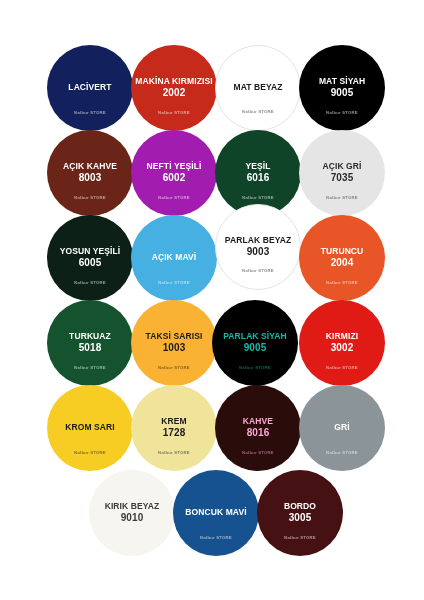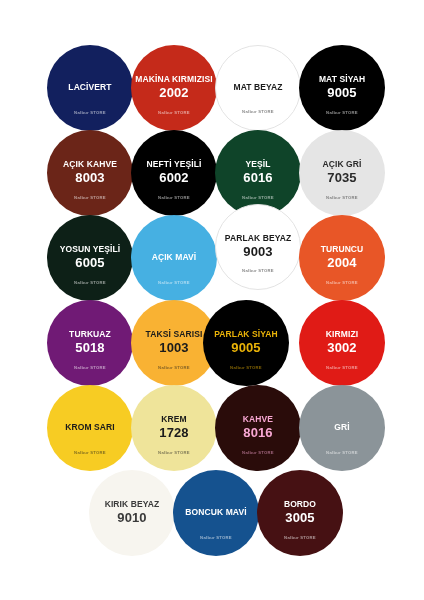--- a/index.html
+++ b/index.html
@@ -31,21 +31,21 @@
   }
   .swatch-label {
     font-size: 8.5px;
     font-weight: bold;
     line-height: 1.15;
     letter-spacing: 0.1px;
     padding: 0 4px;
     white-space: nowrap;
   }
   .swatch-code {
-    font-size: 13px;
+    font-size: 10px;
     font-weight: bold;
     line-height: 1.25;
     letter-spacing: 0.1px;
   }
   .swatch-code:empty {
     display: none;
   }
   .watermark {
     position: absolute;
     left: 0;
@@ -86,21 +86,21 @@
       <div class="swatch" style="left: 299px; top: 45px; width: 86px; height: 86px; background: rgb(0, 0, 0); color: rgb(255, 255, 255);">
         <div class="swatch-label">MAT SİYAH</div>
         <div class="swatch-code">9005</div>
         <div class="watermark">Nalbur STORE</div>
       </div>
       <div class="swatch" style="left: 47px; top: 130px; width: 86px; height: 86px; background: rgb(107, 37, 24); color: rgb(255, 255, 255);">
         <div class="swatch-label">AÇIK KAHVE</div>
         <div class="swatch-code">8003</div>
         <div class="watermark">Nalbur STORE</div>
       </div>
-      <div class="swatch" style="left: 131px; top: 130px; width: 86px; height: 86px; background: #000000; color: rgb(255, 255, 255);">
+      <div class="swatch" style="left: 131px; top: 130px; width: 86px; height: 86px; background: #a21caf; color: rgb(255, 255, 255);">
         <div class="swatch-label">NEFTİ YEŞİLİ</div>
         <div class="swatch-code">6002</div>
         <div class="watermark">Nalbur STORE</div>
       </div>
       <div class="swatch" style="left: 215px; top: 130px; width: 86px; height: 86px; background: rgb(15, 68, 41); color: rgb(255, 255, 255);">
         <div class="swatch-label">YEŞİL</div>
         <div class="swatch-code">6016</div>
         <div class="watermark">Nalbur STORE</div>
       </div>
       <div class="swatch" style="left: 299px; top: 130px; width: 86px; height: 86px; background: #e5e5e5; color: rgb(43, 43, 43);">
@@ -120,31 +120,31 @@
       <div class="swatch outline" style="left: 215px; top: 204px; width: 86px; height: 86px; background: rgb(255, 255, 255); color: rgb(27, 27, 27);">
         <div class="swatch-label">PARLAK BEYAZ</div>
         <div class="swatch-code">9003</div>
         <div class="watermark">Nalbur STORE</div>
       </div>
       <div class="swatch" style="left: 299px; top: 215px; width: 86px; height: 86px; background: rgb(232, 86, 39); color: rgb(255, 255, 255);">
         <div class="swatch-label">TURUNCU</div>
         <div class="swatch-code">2004</div>
         <div class="watermark">Nalbur STORE</div>
       </div>
-      <div class="swatch" style="left: 47px; top: 300px; width: 86px; height: 86px; background: #701a75; color: rgb(255, 255, 255);">
+      <div class="swatch" style="left: 47px; top: 300px; width: 86px; height: 86px; background: #14532d; color: rgb(255, 255, 255);">
         <div class="swatch-label">TURKUAZ</div>
         <div class="swatch-code">5018</div>
         <div class="watermark">Nalbur STORE</div>
       </div>
       <div class="swatch" style="left: 131px; top: 300px; width: 86px; height: 86px; background: rgb(249, 178, 51); color: rgb(27, 27, 27);">
         <div class="swatch-label">TAKSİ SARISI</div>
         <div class="swatch-code">1003</div>
         <div class="watermark">Nalbur STORE</div>
       </div>
-      <div class="swatch" style="left: 203px; top: 300px; width: 86px; height: 86px; background: rgb(0, 0, 0); color: #eab308;">
+      <div class="swatch" style="left: 212px; top: 300px; width: 86px; height: 86px; background: rgb(0, 0, 0); color: #14b8a6;">
         <div class="swatch-label">PARLAK SİYAH</div>
         <div class="swatch-code">9005</div>
         <div class="watermark">Nalbur STORE</div>
       </div>
       <div class="swatch" style="left: 299px; top: 300px; width: 86px; height: 86px; background: rgb(224, 27, 22); color: rgb(255, 255, 255);">
         <div class="swatch-label">KIRMIZI</div>
         <div class="swatch-code">3002</div>
         <div class="watermark">Nalbur STORE</div>
       </div>
       <div class="swatch" style="left: 47px; top: 385px; width: 86px; height: 86px; background: rgb(247, 204, 35); color: rgb(27, 27, 27);">

